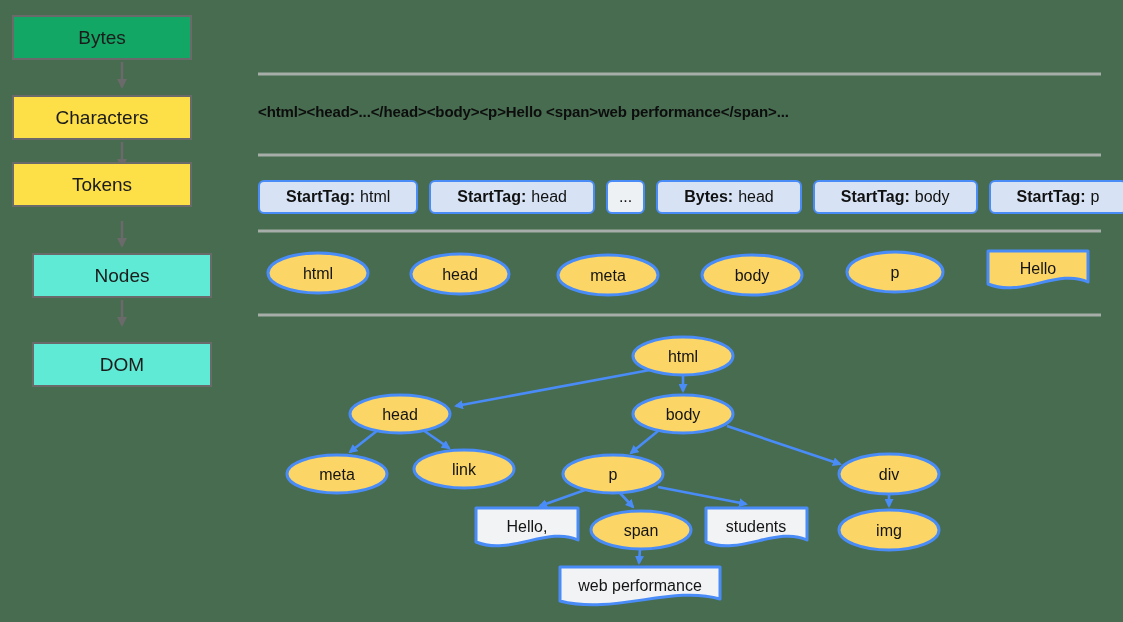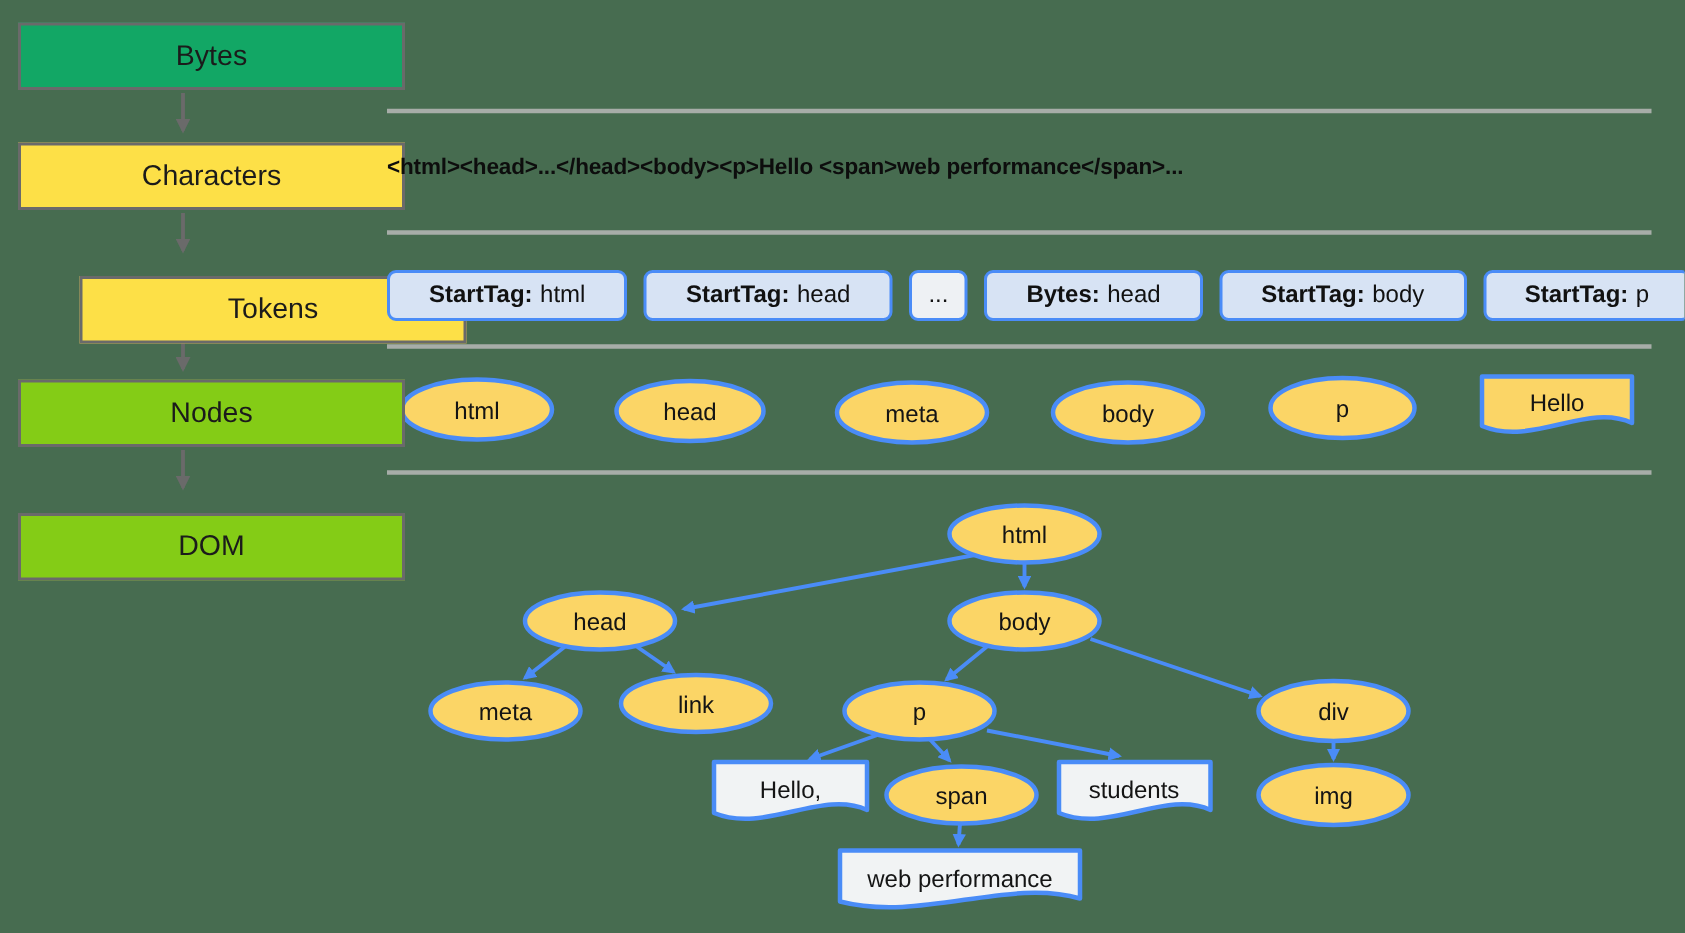--- a/index.html
+++ b/index.html
@@ -7,28 +7,28 @@
     width:1123px;height:622px;overflow:hidden;position:relative;
     background:#476C50;
     font-family:"Liberation Sans", sans-serif;
     -webkit-font-smoothing:antialiased;
   }
   .stage{position:absolute;inset:0;}
   svg.layer{position:absolute;left:0;top:0;width:1123px;height:622px;}
 
   
   .pbox{
-    position:absolute;left:12px;width:258px;height:45px;box-sizing:border-box;
+    position:absolute;left:12px;width:180px;height:45px;box-sizing:border-box;
     border:2px solid #6A6A6A;display:flex;align-items:center;justify-content:center;
     font-size:19px;color:#1b1b1b;
   }
   .pbox.green{background:#12A765;}
   .pbox.blue{background:#fde047;}
-  .pbox.yellow{background:#84cc16;}
-  .pbox.b0{top:15px;} .pbox.b1{top:95px;} .pbox.b2{top:184px;margin-left:41px;}
+  .pbox.yellow{background:#5eead4;margin-left:20px;}
+  .pbox.b0{top:15px;} .pbox.b1{top:95px;} .pbox.b2{top:162px;}
   .pbox.b3{top:253px;} .pbox.b4{top:342px;}
 
   
   .bytes{
     position:absolute;left:258px;top:15px;width:820px;
     font-size:19.5px;line-height:25px;font-weight:500;color:#101010;
     letter-spacing:0.2px;
   }
   
   .chars{

